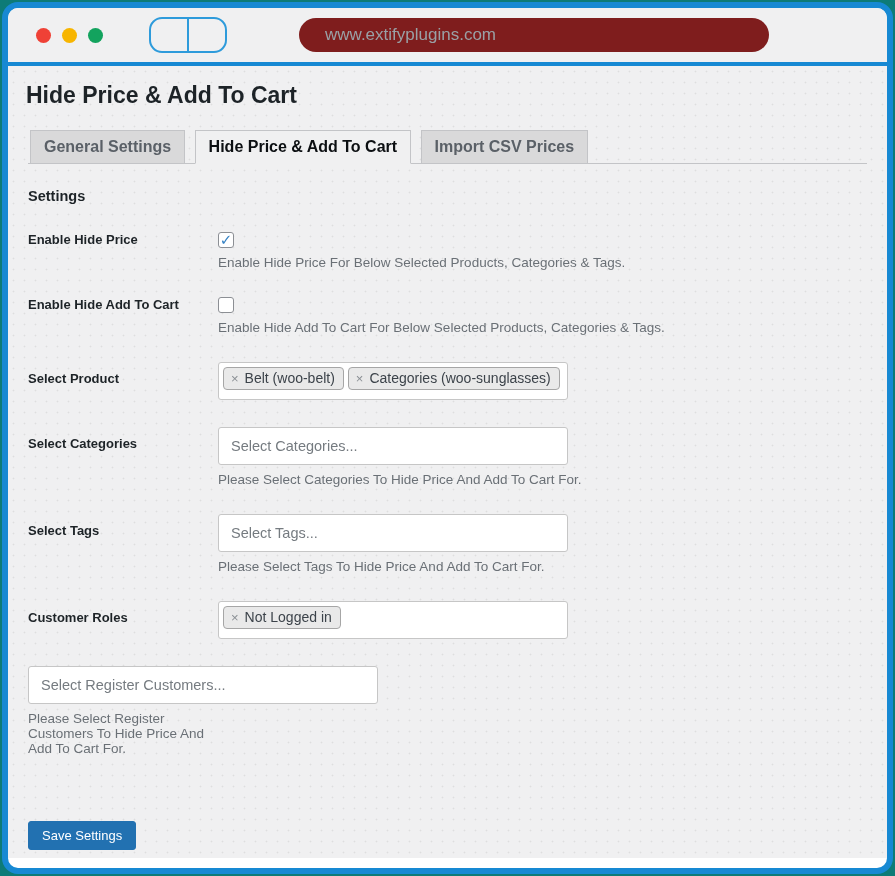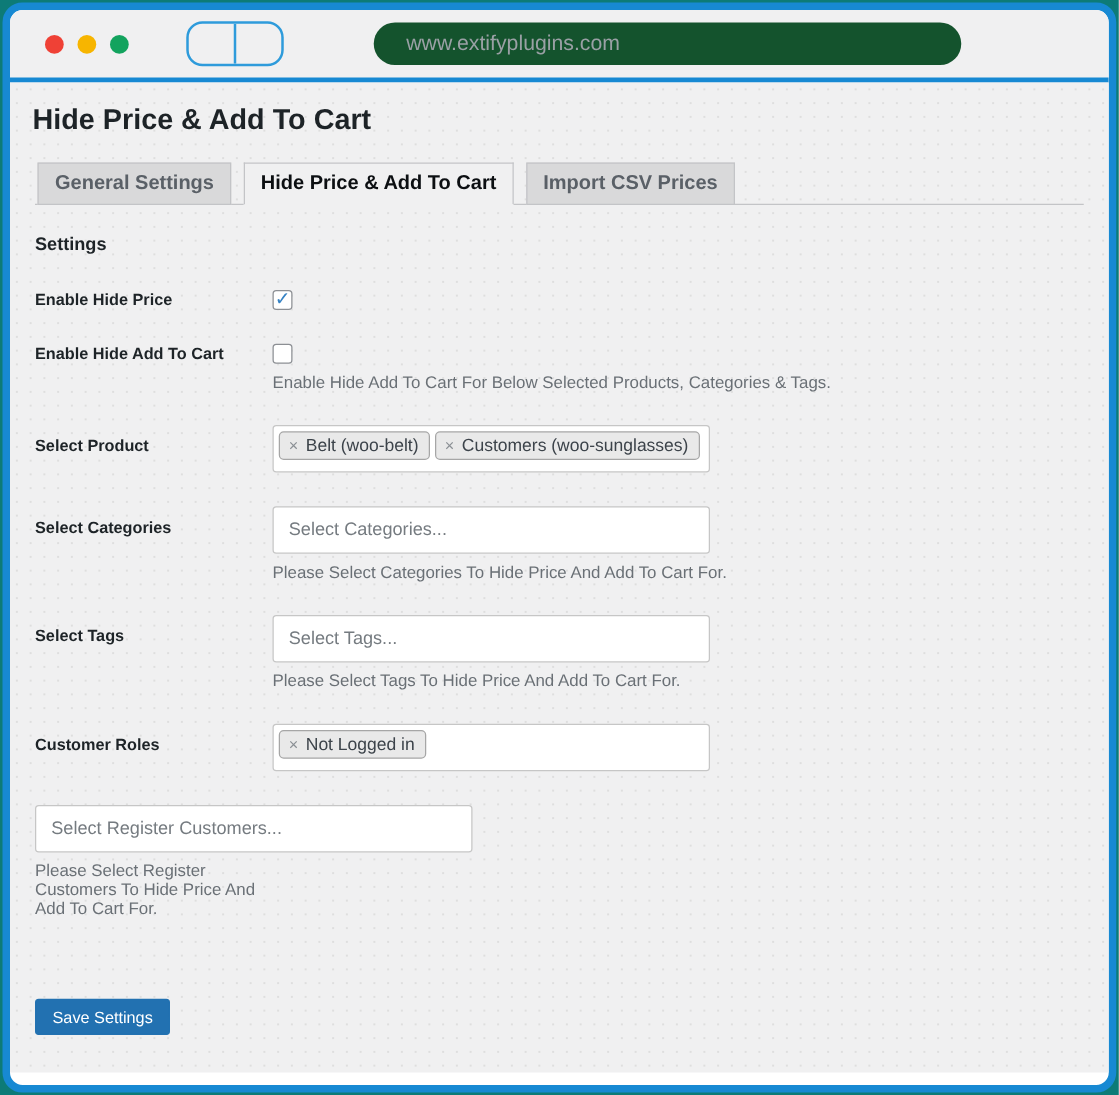--- a/index.html
+++ b/index.html
@@ -38,21 +38,21 @@
     border-radius:13px;
     display:flex;
     background:transparent;
     overflow:hidden;
   }
   .navpill .half{flex:1;background:transparent;border:none;padding:0;cursor:pointer;}
   .navpill .divider{width:2px;background:#2e9bdb;}
   .urlbar{
     margin-left:72px;
     width:470px;height:34px;
-    background:#14532d;
+    background:#7f1d1d;
     border-radius:17px;
     display:flex;align-items:center;
     padding-left:26px;box-sizing:border-box;
     color:#9aa0a5;font-size:17px;
   }
   
   .content{
     flex:1 1 auto;
     background:#f0f0f1;
     background-image:radial-gradient(circle,#dedede 0.8px,transparent 1.1px);
@@ -172,20 +172,21 @@
 
     <div class="section-heading">Settings</div>
 
     
     <div class="row">
       <div class="label">Enable Hide Price</div>
       <div>
         <span class="checkbox">
             <span class="mark">✓</span>
           </span>
+        <div class="desc">Enable Hide Price For Below Selected Products, Categories &amp; Tags.</div>
       </div>
     </div>
 
     
     <div class="row">
       <div class="label">Enable Hide Add To Cart</div>
       <div>
         <span class="checkbox"></span>
         <div class="desc">Enable Hide Add To Cart For Below Selected Products, Categories &amp; Tags.</div>
       </div>
@@ -195,21 +196,21 @@
     <div class="row boxrow">
       <div class="label">Select Product</div>
       <div>
         <div class="ms-box">
           <span class="chip">
               <span class="x">×</span>
               <span>Belt (woo-belt)</span>
             </span>
           <span class="chip">
               <span class="x">×</span>
-              <span>Customers (woo-sunglasses)</span>
+              <span>Categories (woo-sunglasses)</span>
             </span>
         </div>
       </div>
     </div>
 
     
     <div class="row boxrow">
       <div class="label">Select Categories</div>
       <div>
         <div class="ms-box">

